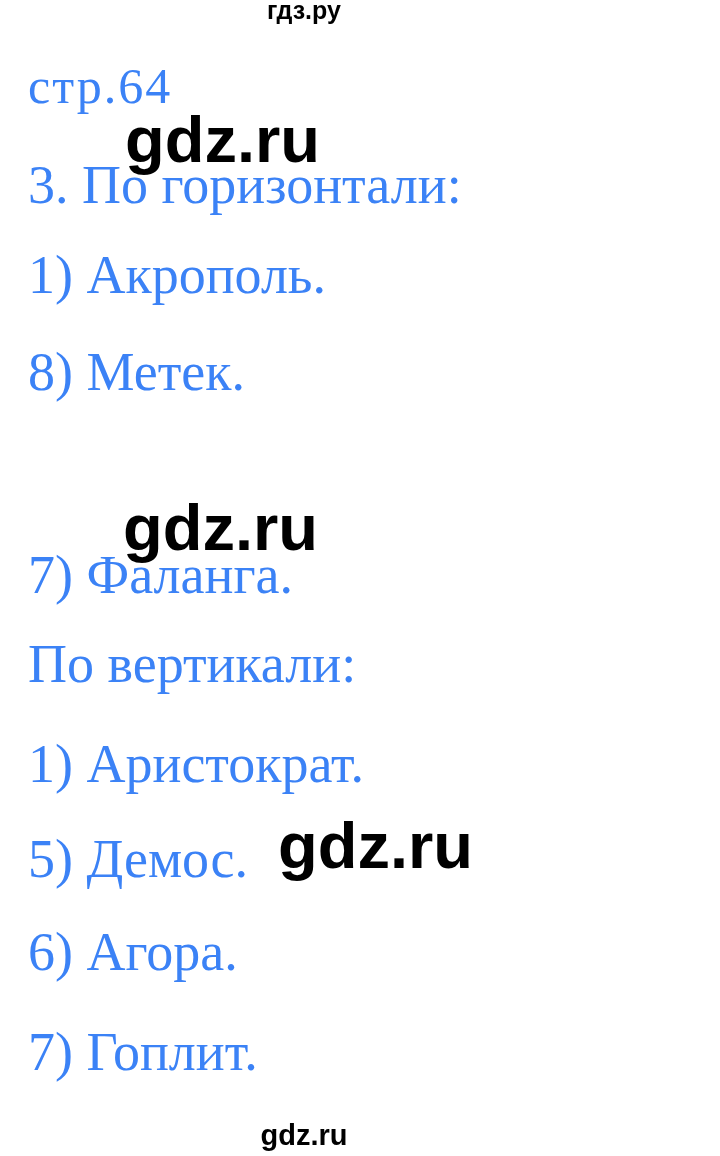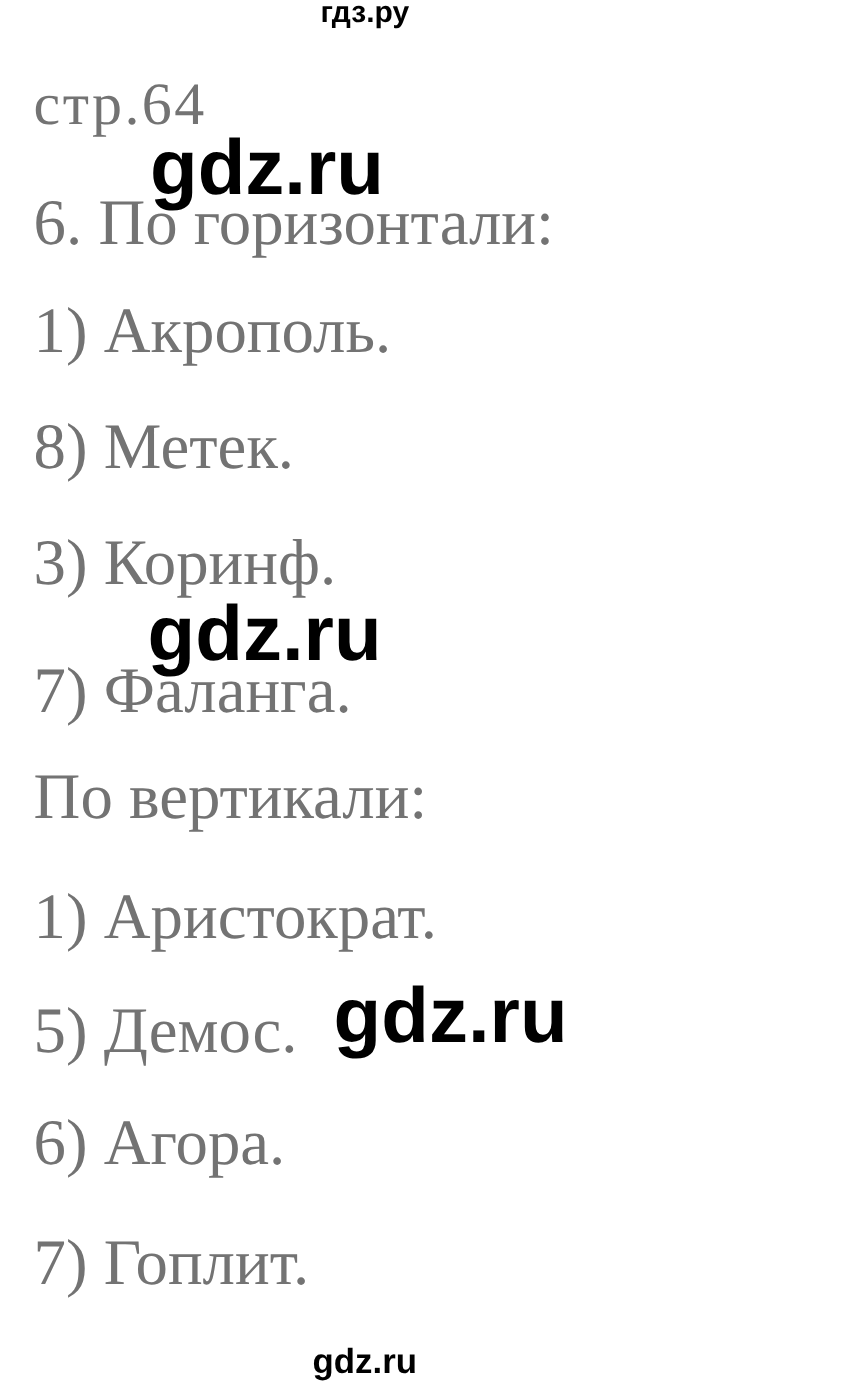--- a/index.html
+++ b/index.html
@@ -49,21 +49,21 @@
   }
   .wm1 { left: 125px; top: 107px; }
   .wm2 { left: 123px; top: 495px; }
   .wm3 { left: 278px; top: 813px; }
   .line {
     position: absolute;
     left: 28px;
     font-size: 54px;
     line-height: 1;
     white-space: nowrap;
-    color: #737373;
+    color: #3b82f6;
   }
   .page-label { top: 61px; font-size: 50px; letter-spacing: 2px; }
   .t1 { top: 158px; }
   .i1 { top: 248px; }
   .i2 { top: 345px; }
   .i3 { top: 442px; }
   .i4 { top: 548px; }
   .t2 { top: 637px; }
   .i5 { top: 737px; }
   .i6 { top: 832px; }
@@ -80,27 +80,26 @@
   </div>
 
   <div class="watermark wm1">gdz.ru</div>
 
   <div class="watermark wm2">gdz.ru</div>
 
   <div class="watermark wm3">gdz.ru</div>
 
   <div class="line page-label">стр.64</div>
 
-  <div class="line t1">6. По горизонтали:</div>
+  <div class="line t1">3. По горизонтали:</div>
 
   <div class="line i1">1) Акрополь.</div>
 
   <div class="line i2">8) Метек.</div>
 
-  <div class="line i3">3) Коринф.</div>
 
   <div class="line i4">7) Фаланга.</div>
 
   <div class="line t2">По вертикали:</div>
 
   <div class="line i5">1) Аристократ.</div>
 
   <div class="line i6">5) Демос.</div>
 
   <div class="line i7">6) Агора.</div>

